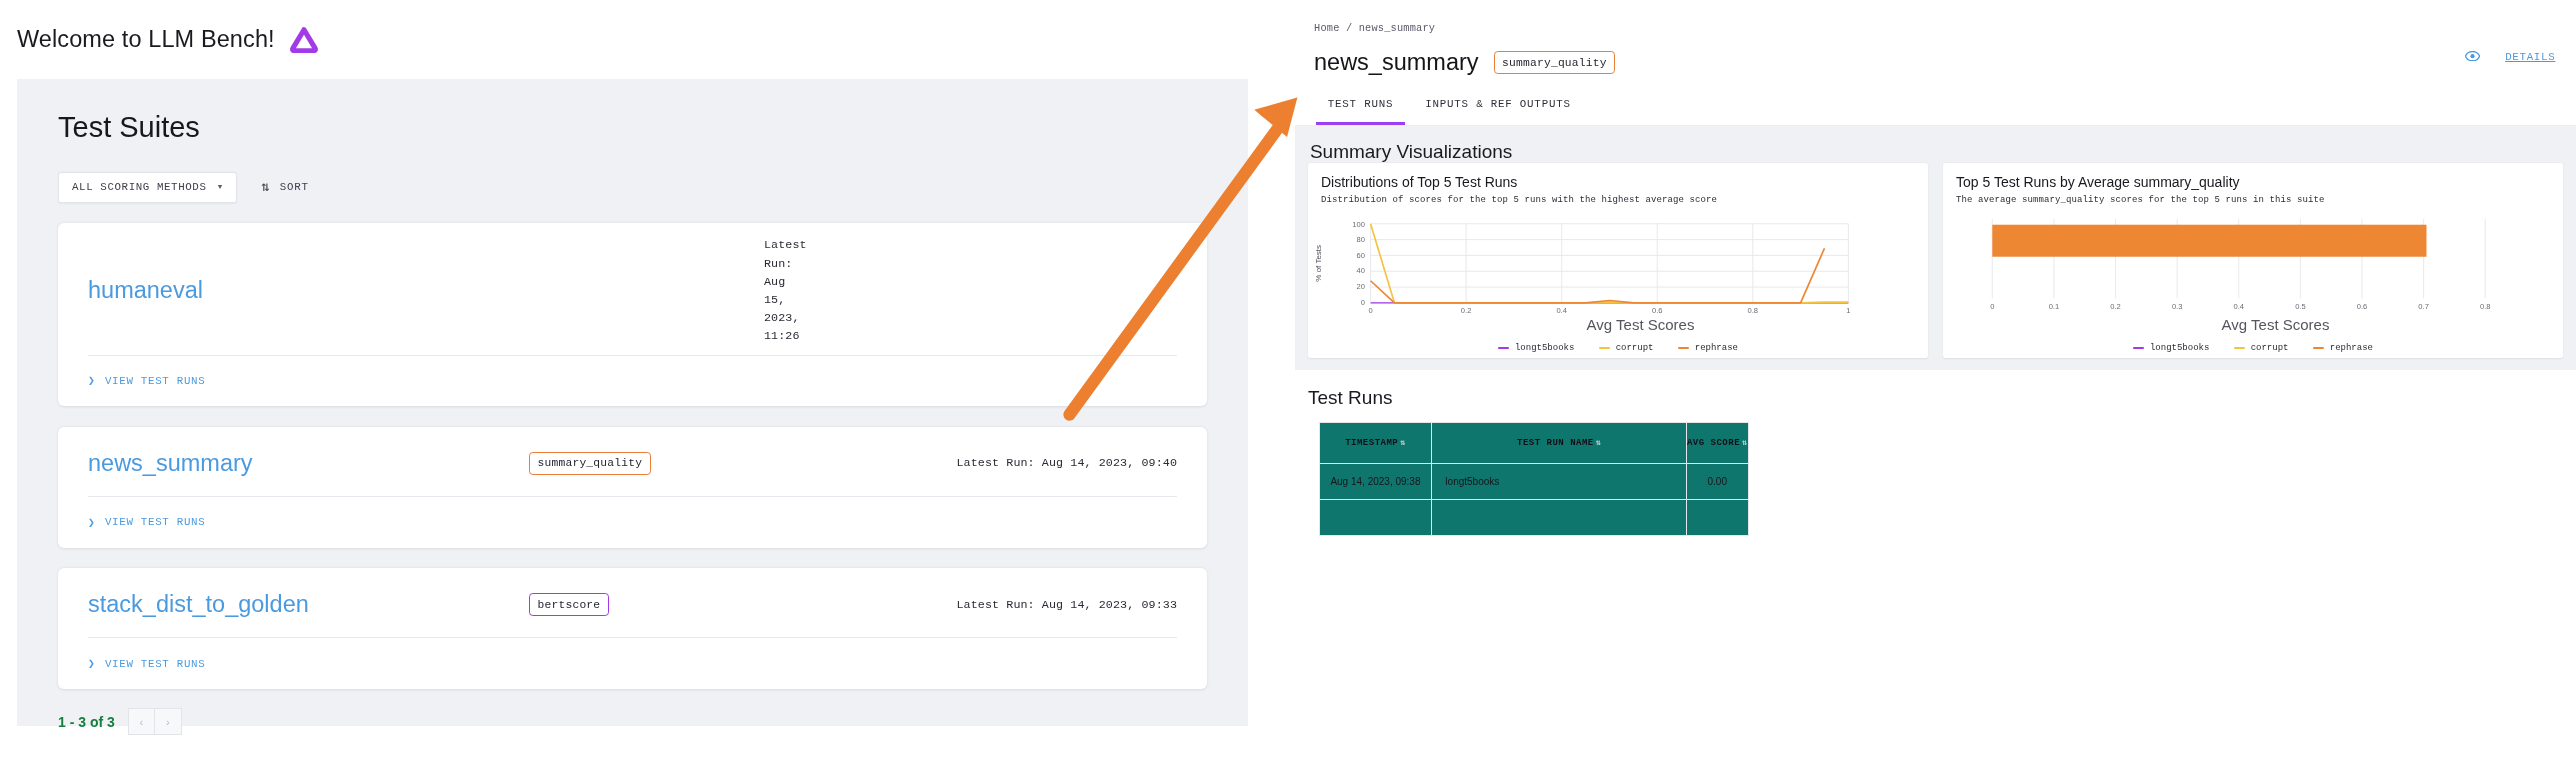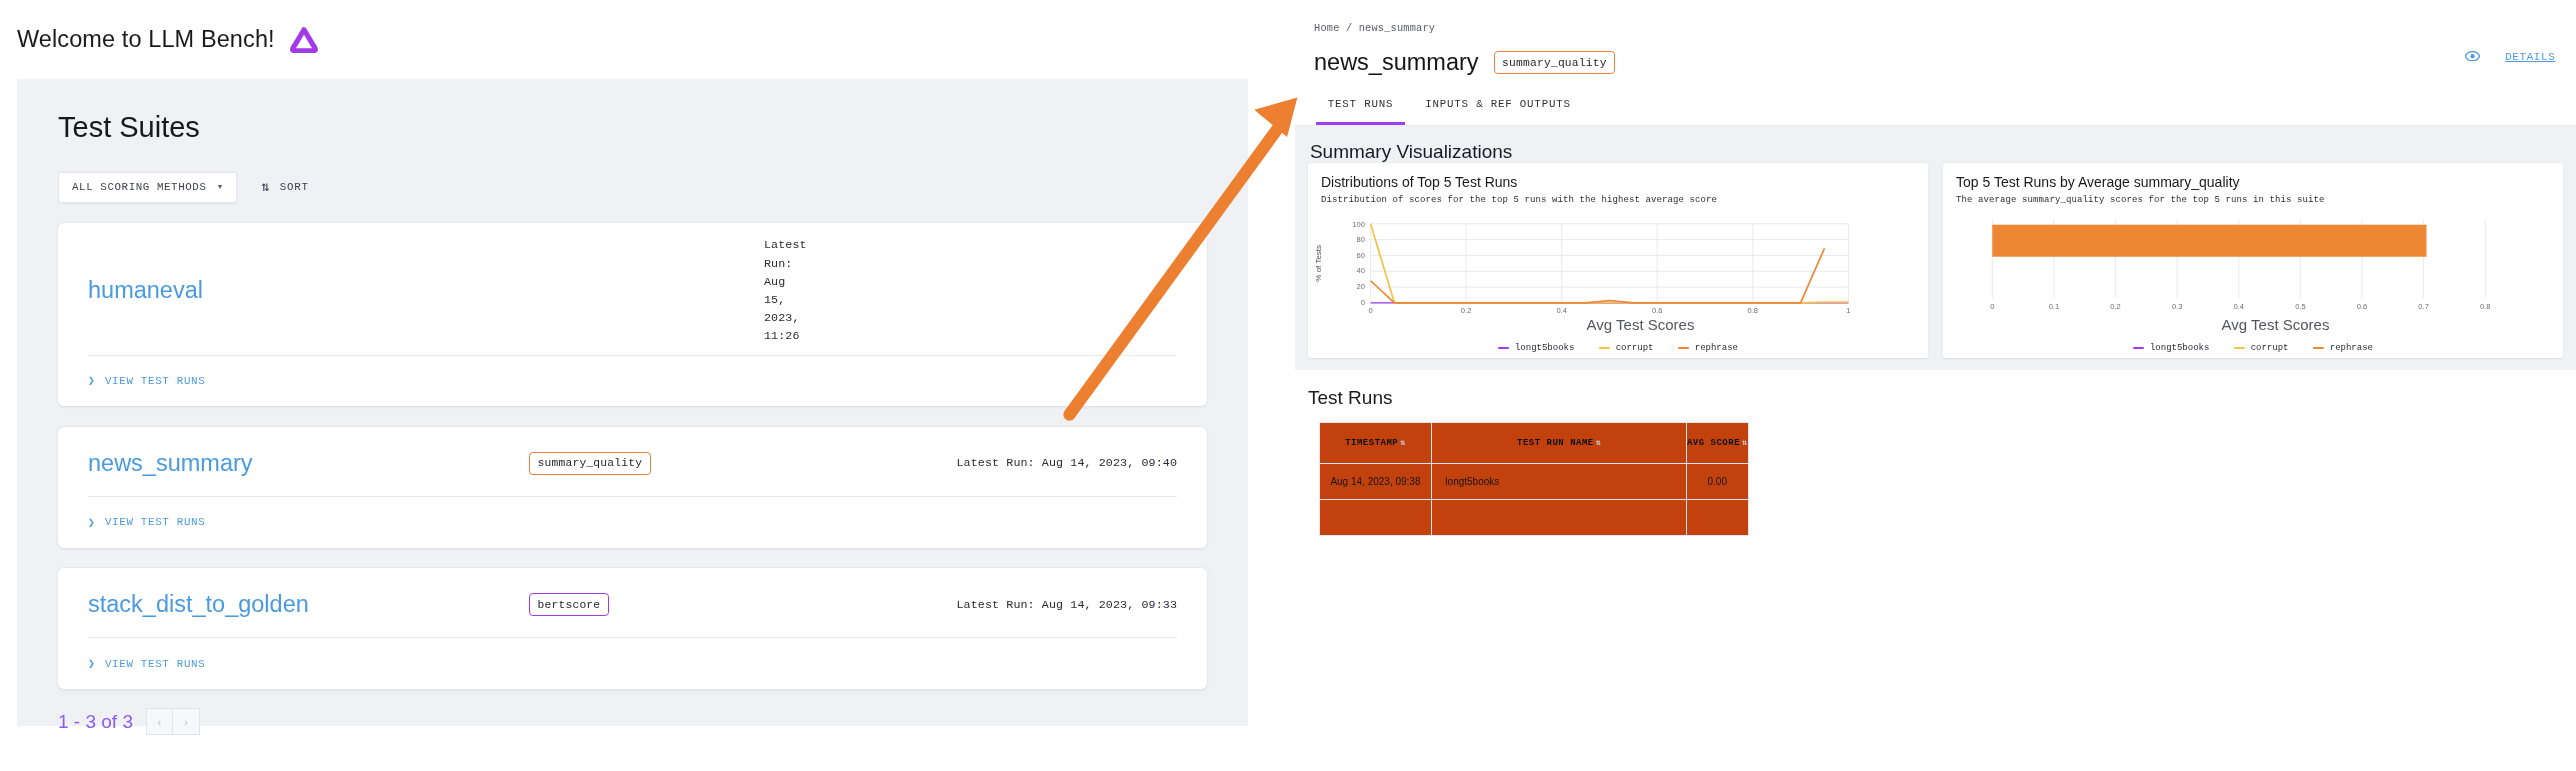--- a/index.html
+++ b/index.html
@@ -76,21 +76,21 @@
   .suite-meta.two-line { padding-right: 258px; text-align: left; width: 113px; flex: none; }
   .divider { height: 0.9px; background: #e8e8ee; }
   .view-runs {
     display: flex; align-items: center; gap: 9.4px; height: 51px;
     color: #4a9ae0; font-family: "Liberation Mono", monospace;
     font-size: 10.8px; letter-spacing: 0.7px; cursor: pointer;
   }
   .chev { font-size: 11.3px; }
 
   .pager { display: flex; align-items: center; gap: 13px; margin-top: 19px; }
-  .pager-label { font-size: 19px; color: #8b5cf6; }
+  .pager-label { font-size: 14px; color: #15803d; font-weight: bold; }
   .pager-btns { display: flex; }
   .pager-btn {
     width: 27px; height: 27px; border: 0.9px solid #e3e4ea; background: #f7f8fa;
     display: flex; align-items: center; justify-content: center;
     color: #b9bcc6; font-size: 11.3px; cursor: pointer;
   }
   .pager-btn + .pager-btn { border-left: none; }
 
   
   .right-pane {
@@ -150,21 +150,21 @@
     display: flex; justify-content: center; gap: 24.4px;
   }
   .legend-item {
     display: flex; align-items: center; gap: 5.6px;
     font-family: "Liberation Mono", monospace; font-size: 9px; color: #2c2c36;
   }
   .legend-swatch { width: 11.3px; height: 2.3px; border-radius: 0.9px; }
 
   .runs-title { font-size: 19px; color: #1a1a20; padding: 17px 0 0 13px; }
   .runs-table-wrap { padding: 13px 0 0 23.5px; }
-  .runs-table { border-collapse: collapse; width: 430px; background: #c2410c; }
+  .runs-table { border-collapse: collapse; width: 430px; background: #0f766e; }
   .runs-table th, .runs-table td {
     border: 0.9px solid #e6e6ec; text-align: center;
   }
   .runs-table th {
     height: 41px; font-family: "Liberation Mono", monospace;
     font-size: 9px; letter-spacing: 0.5px; color: #101018; font-weight: 700;
     white-space: nowrap;
   }
   .sorticon { color: #c3c5ce; font-size: 8.4px; margin-left: 1.9px; }
   .runs-table td { height: 36px; font-size: 10px; color: #16161c; margin-top: 32px; }

